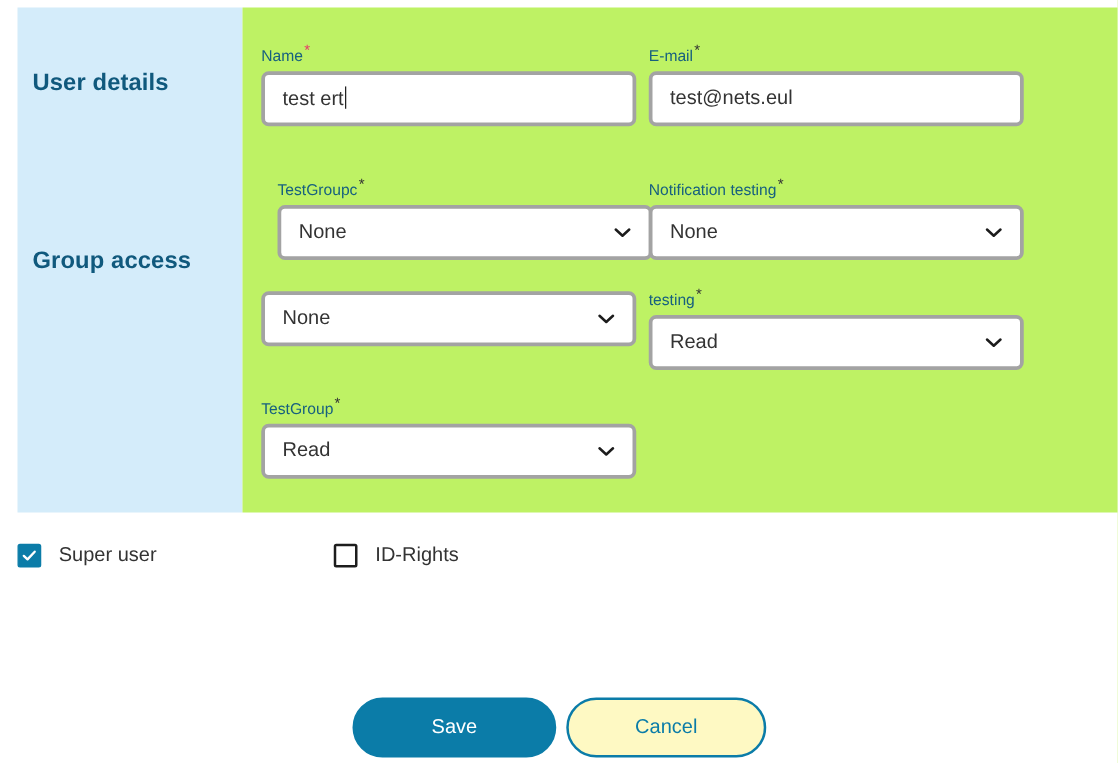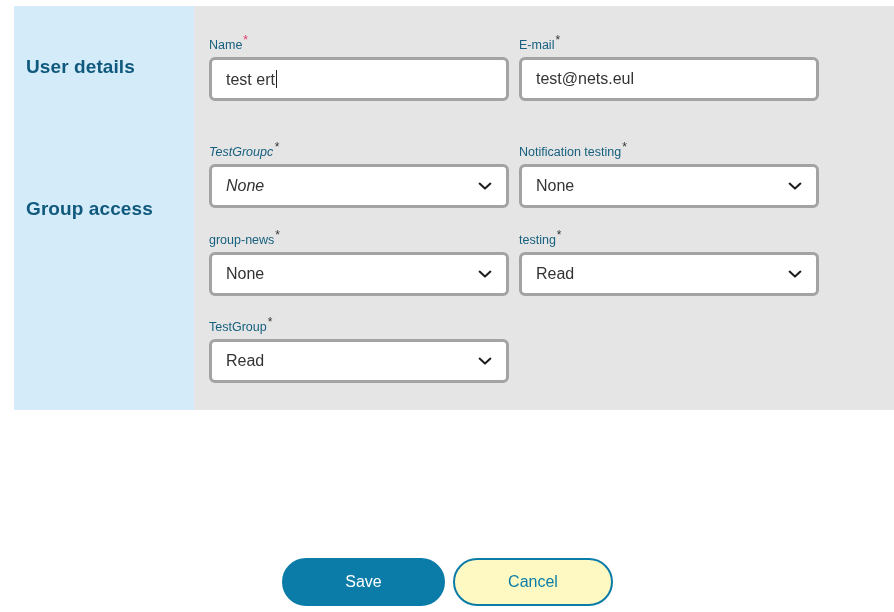--- a/index.html
+++ b/index.html
@@ -46,21 +46,21 @@
     font-weight: bold;
     font-size: 19px;
     letter-spacing: 0.1px;
     white-space: nowrap;
   }
   .rail-label.user-details { top: 50px; text-align: right; }
   .rail-label.group-access { top: 157px; margin-top: 35px; }
 
   .form-body {
     flex: 1 1 auto;
-    background: #e5e5e5;
+    background: #bef264;
     position: relative;
   }
 
   
   .field {
     position: absolute;
   }
 
   .field-label {
     font-size: 12.5px;
@@ -110,21 +110,21 @@
     width: 14px;
     height: 9px;
     margin-left: 8px;
     color: #1c1c1c;
   }
   .chevron svg { display: block; }
 
   
   .f-name       { left: 15px;  top: 32px;  width: 300px; }
   .f-email      { left: 325px; top: 32px;  width: 300px; }
-  .f-testgroupc { left: 15px;  top: 139px; width: 300px; font-style: italic; }
+  .f-testgroupc { left: 28px;  top: 139px; width: 300px; }
   .f-notif      { left: 325px; top: 139px; width: 300px; }
   .f-groupnews  { left: 15px;  top: 227px; width: 300px; }
   .f-testing    { left: 325px; top: 227px; width: 300px; }
   .f-testgroup  { left: 15px;  top: 314px; width: 300px; }
 
   
   .checkbox-row {
     position: absolute;
     left: 14px;
     top: 435px;
@@ -264,23 +264,20 @@
           <span class="value">None</span>
           <span class="chevron">
             <svg viewBox="0 0 14 9" width="14" height="9" aria-hidden="true">
                 <path d="M1.6 1.6 L7 6.6 L12.4 1.6" fill="none" stroke="currentColor" stroke-width="2" stroke-linecap="round" stroke-linejoin="round"></path>
               </svg>
           </span>
         </div>
       </div>
 
       <div class="field f-groupnews">
-        <div class="field-label">
-          <span>group-news</span><span class="req">*</span>
-        </div>
         <div class="control select">
           <span class="value">None</span>
           <span class="chevron">
             <svg viewBox="0 0 14 9" width="14" height="9" aria-hidden="true">
                 <path d="M1.6 1.6 L7 6.6 L12.4 1.6" fill="none" stroke="currentColor" stroke-width="2" stroke-linecap="round" stroke-linejoin="round"></path>
               </svg>
           </span>
         </div>
       </div>
 
@@ -308,19 +305,36 @@
             <svg viewBox="0 0 14 9" width="14" height="9" aria-hidden="true">
                 <path d="M1.6 1.6 L7 6.6 L12.4 1.6" fill="none" stroke="currentColor" stroke-width="2" stroke-linecap="round" stroke-linejoin="round"></path>
               </svg>
           </span>
         </div>
       </div>
 
     </div>
   </div>
 
+  <div class="checkbox-row">
+
+    <div class="checkbox-item">
+      <span class="cbox checked">
+        <svg viewBox="0 0 14 14" width="13" height="13" aria-hidden="true">
+          <path d="M2.2 7.2 L5.4 10.2 L11.6 3.6" fill="none" stroke="#ffffff" stroke-width="2" stroke-linecap="round" stroke-linejoin="round"></path>
+        </svg>
+      </span>
+      <span class="cb-label">Super user</span>
+    </div>
+
+    <div class="checkbox-item">
+      <span class="cbox unchecked"></span>
+      <span class="cb-label">ID-Rights</span>
+    </div>
+
+  </div>
 
 
   <div class="btn btn-primary btn-save">Save</div>
 
   <div class="btn btn-secondary btn-cancel">Cancel</div>
 
 </div>
 
 </body></html>

